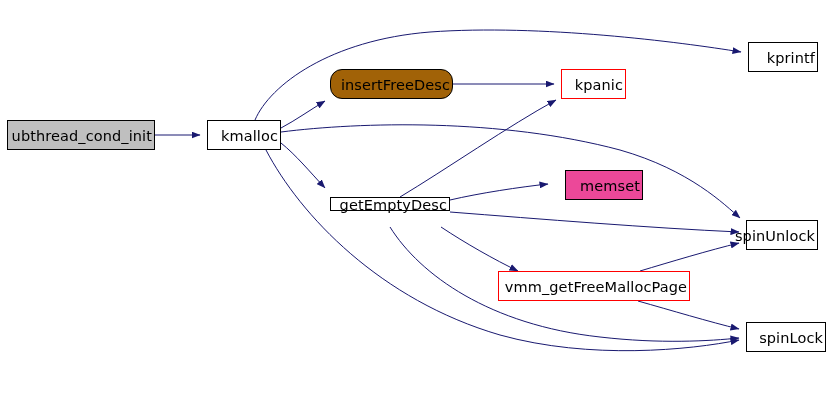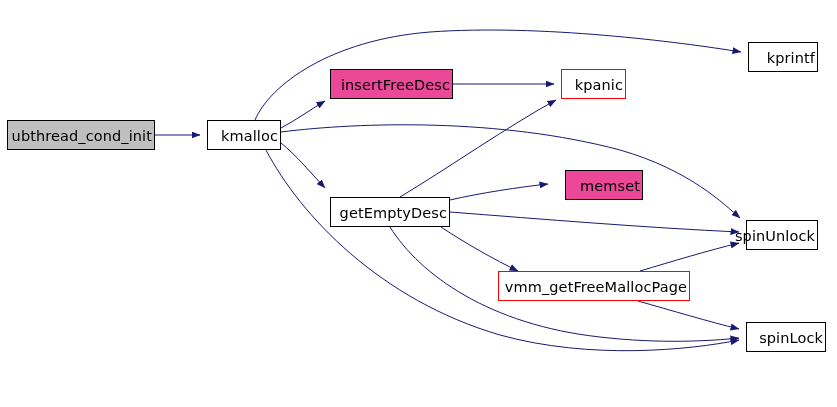--- a/index.html
+++ b/index.html
@@ -79,24 +79,24 @@
       </g>
   </svg>
 
   <div id="nodes-group">
       <div class="node filled" style="left: 7px; top: 120px; width: 148px; height: 30px; background: rgb(191, 191, 191); border-color: rgb(0, 0, 0);">
         <span class="node-label">ubthread_cond_init</span>
       </div>
       <div class="node" style="left: 207px; top: 120px; width: 74px; height: 30px; background: rgb(255, 255, 255); border-color: rgb(0, 0, 0);">
         <span class="node-label">kmalloc</span>
       </div>
-      <div class="node" style="left: 330px; top: 69px; width: 123px; height: 30px; background: #ec4899; border-color: rgb(0, 0, 0);">
+      <div class="node" style="left: 330px; top: 69px; width: 123px; height: 30px; background: #a16207; border-color: rgb(0, 0, 0); border-radius: 12px;">
         <span class="node-label">insertFreeDesc</span>
       </div>
-      <div class="node" style="left: 330px; top: 197px; width: 120px; height: 30px; background: rgb(255, 255, 255); border-color: rgb(0, 0, 0);">
+      <div class="node" style="left: 330px; top: 197px; width: 120px; height: 14px; background: rgb(255, 255, 255); border-color: rgb(0, 0, 0);">
         <span class="node-label">getEmptyDesc</span>
       </div>
       <div class="node red" style="left: 561px; top: 69px; width: 65px; height: 30px; background: rgb(255, 255, 255); border-color: rgb(255, 0, 0);">
         <span class="node-label">kpanic</span>
       </div>
       <div class="node" style="left: 537px; top: 170px; width: 78px; height: 30px; background: #ec4899; border-color: rgb(0, 0, 0); margin-left: 28px;">
         <span class="node-label">memset</span>
       </div>
       <div class="node red" style="left: 498px; top: 271px; width: 192px; height: 30px; background: rgb(255, 255, 255); border-color: rgb(255, 0, 0);">
         <span class="node-label">vmm_getFreeMallocPage</span>

